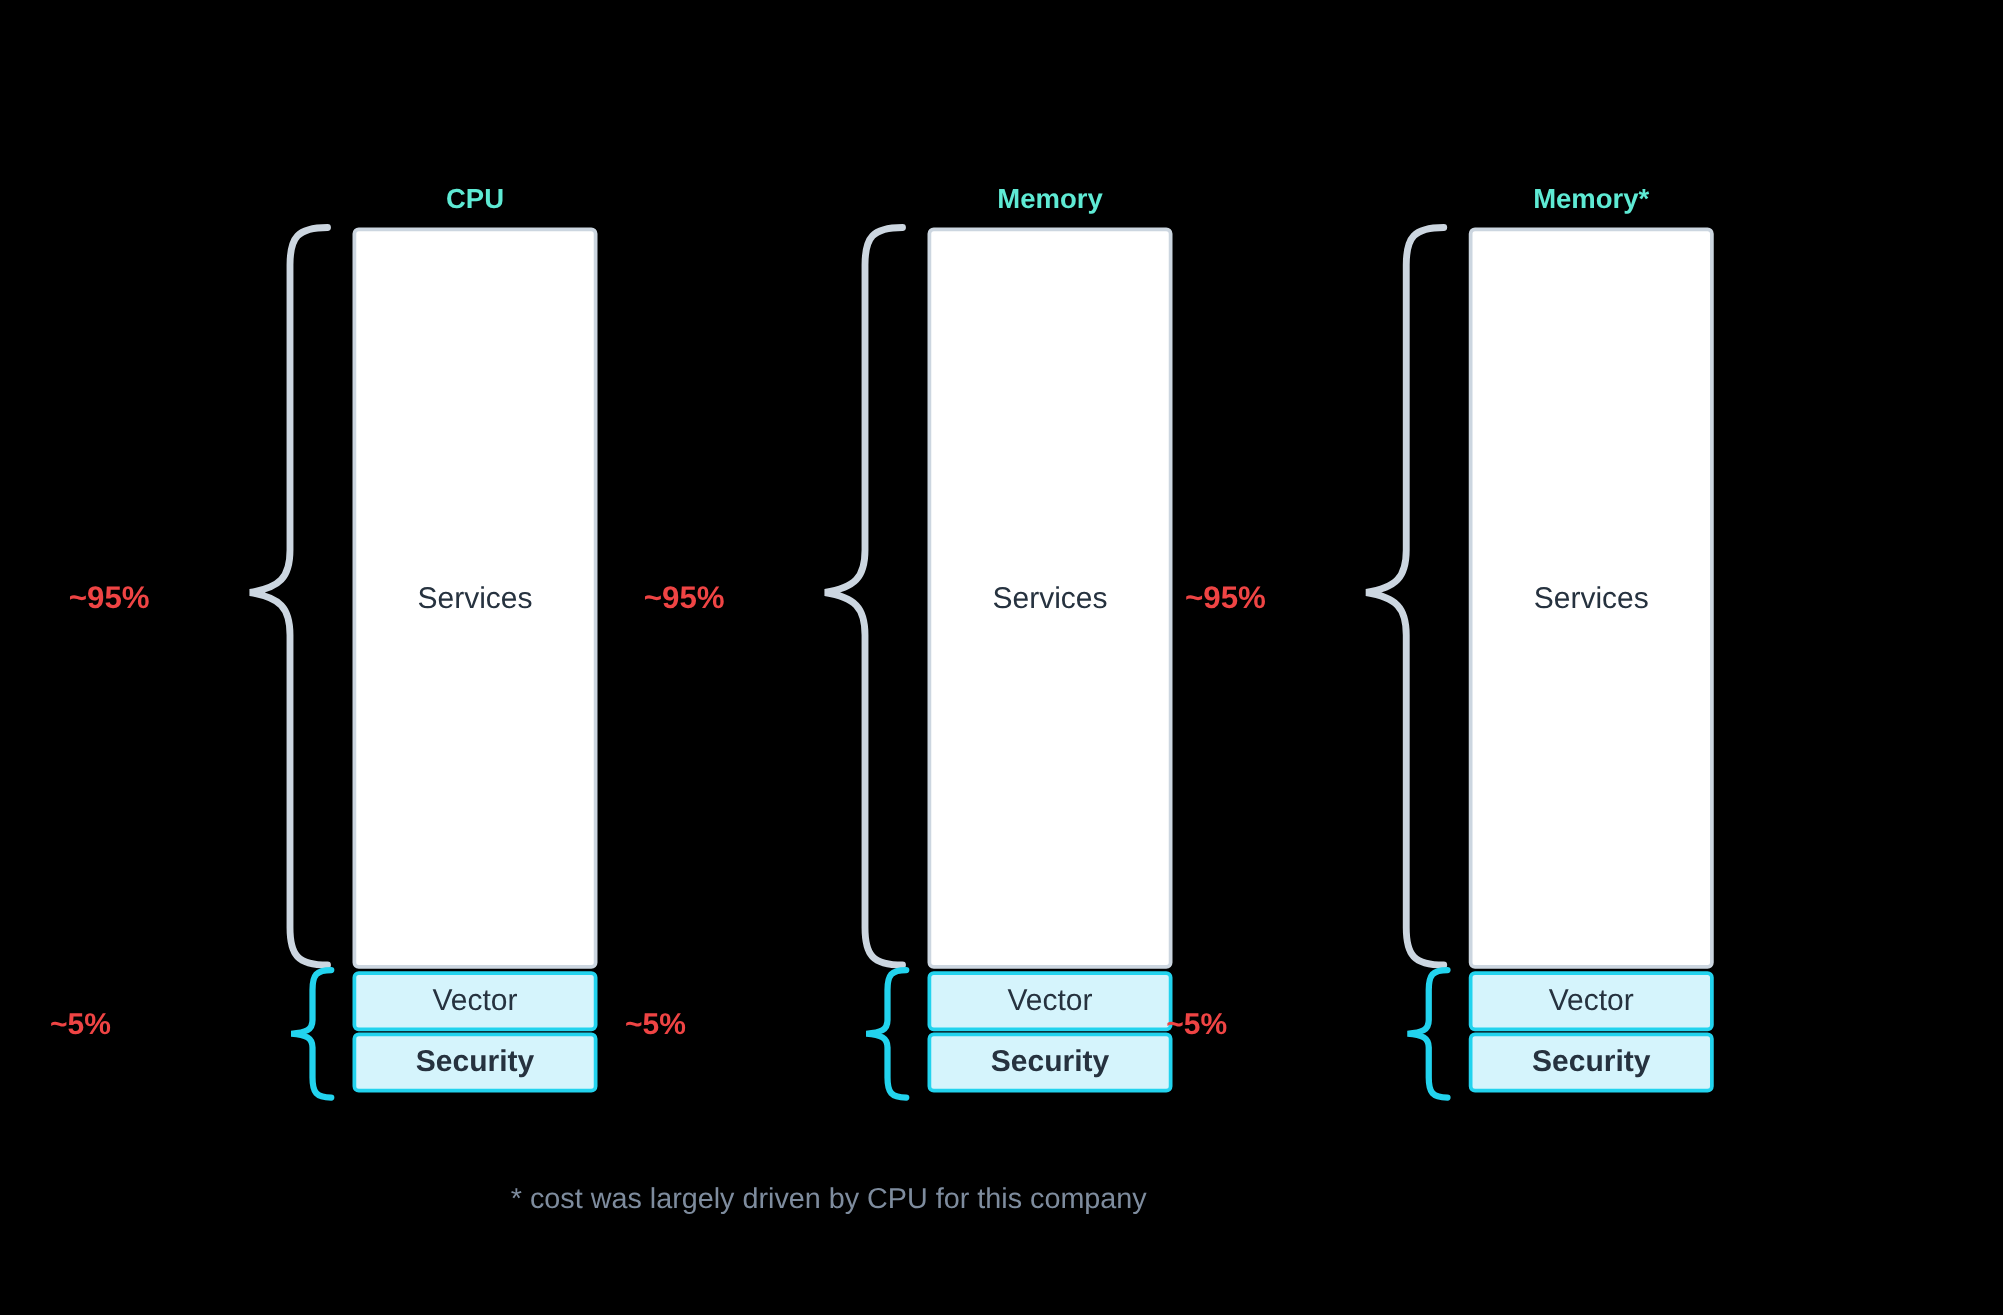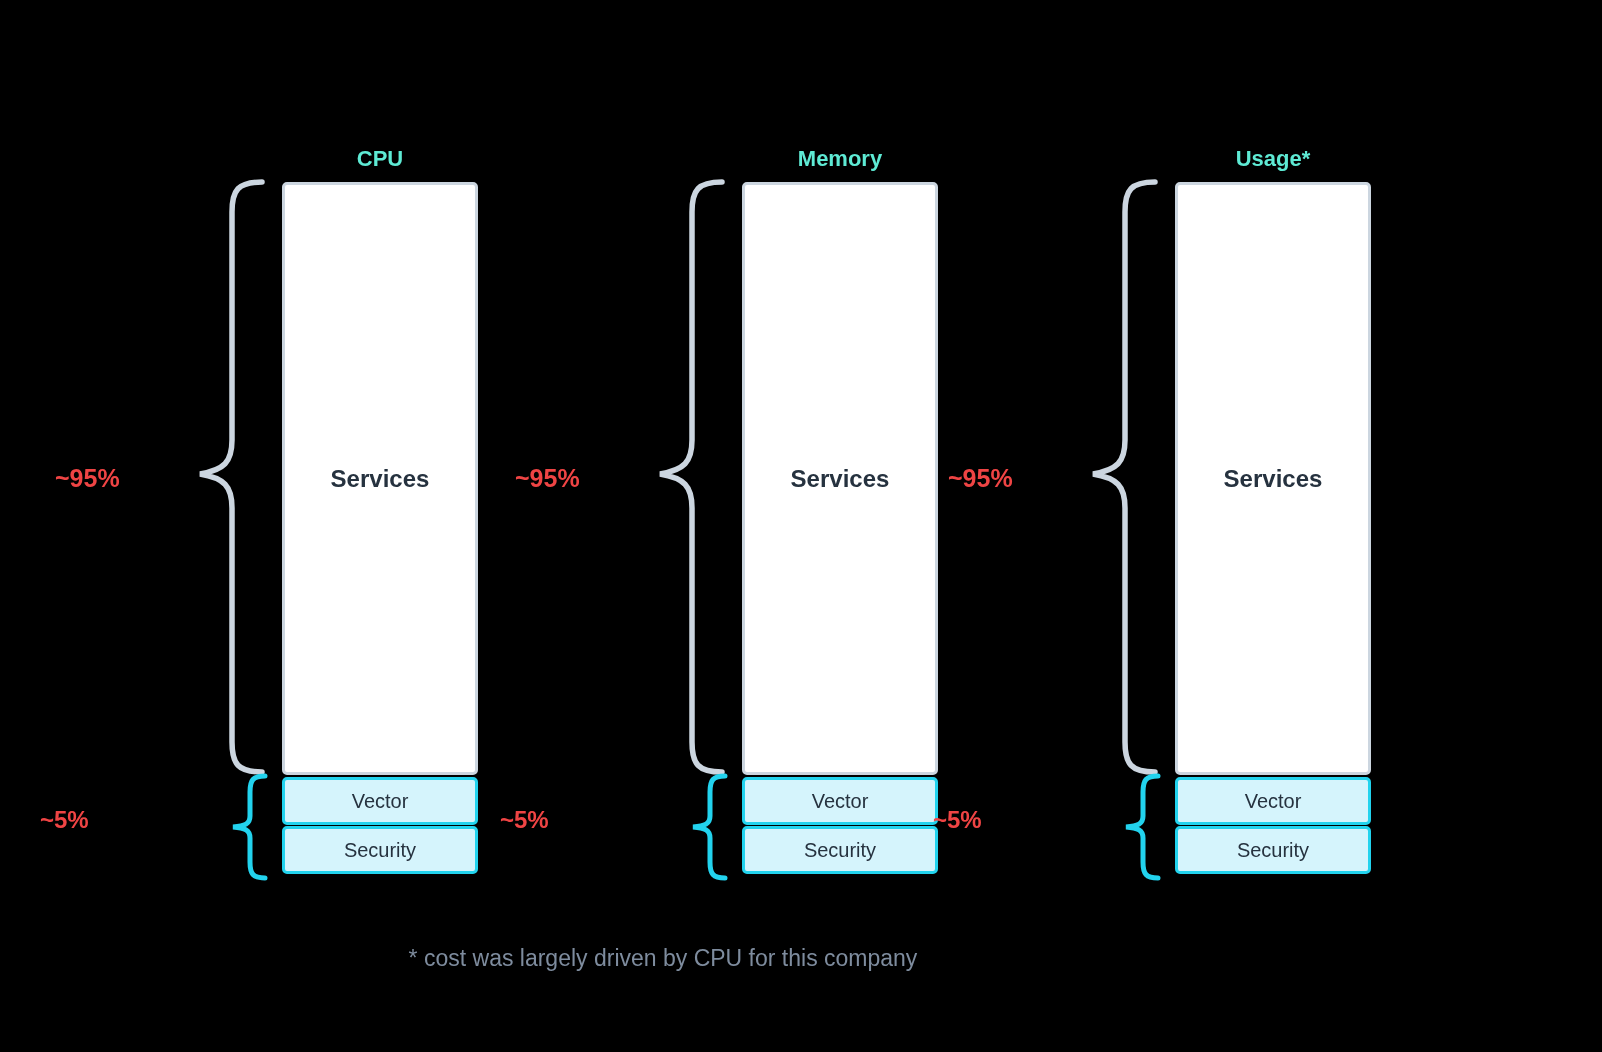--- a/index.html
+++ b/index.html
@@ -64,21 +64,20 @@
     left: 0;
     width: 196px;
     height: 593px;
     box-sizing: border-box;
     background: #ffffff;
     border: 3px solid #ccd6e0;
     border-radius: 5px;
     display: flex;
     align-items: center;
     justify-content: center;
-    font-weight: bold;
   }
   .seg-services .seg-label {
     font-size: 24px;
     color: #26323f;
   }
   .seg-cyan {
     position: absolute;
     left: 0;
     width: 196px;
     box-sizing: border-box;
@@ -89,23 +88,24 @@
     align-items: center;
     justify-content: center;
   }
   .seg-vector {
     top: 777px;
     height: 48px;
   }
   .seg-security {
     top: 826px;
     height: 48px;
+    font-weight: bold;
   }
   .seg-cyan .seg-label {
-    font-size: 20px;
+    font-size: 24px;
     color: #26323f;
   }
   .pct-label {
     position: absolute;
     text-align: left;
     font-size: 25px;
     font-weight: bold;
     color: #ef4444;
     width: 120px;
   }
@@ -193,21 +193,21 @@
         <span class="seg-label">Vector</span>
       </div>
       <div class="seg-cyan seg-security">
         <span class="seg-label">Security</span>
       </div>
     </div>
   </div>
 
   <div class="group" style="left:893px;">
 
-    <div class="group-header" style="left:282px;">Usage*</div>
+    <div class="group-header" style="left:282px;">Memory*</div>
 
     <div class="pct-label pct-95" style="left:55px;">~95%</div>
 
     <div class="brace-big" style="left:190px;">
       <svg width="80" height="600" viewBox="0 0 80 600" fill="none" xmlns="http://www.w3.org/2000/svg">
         <path d="M72 4 C 48 4, 42 12, 42 34 L 42 262 C 42 284, 34 292, 10 296 C 34 300, 42 308, 42 330 L 42 564 C 42 586, 48 594, 72 594" stroke="#ccd6e0" stroke-width="5.5" stroke-linecap="round" fill="none"></path>
       </svg>
     </div>
 
     <div class="pct-label pct-5" style="left:40px;">~5%</div>

